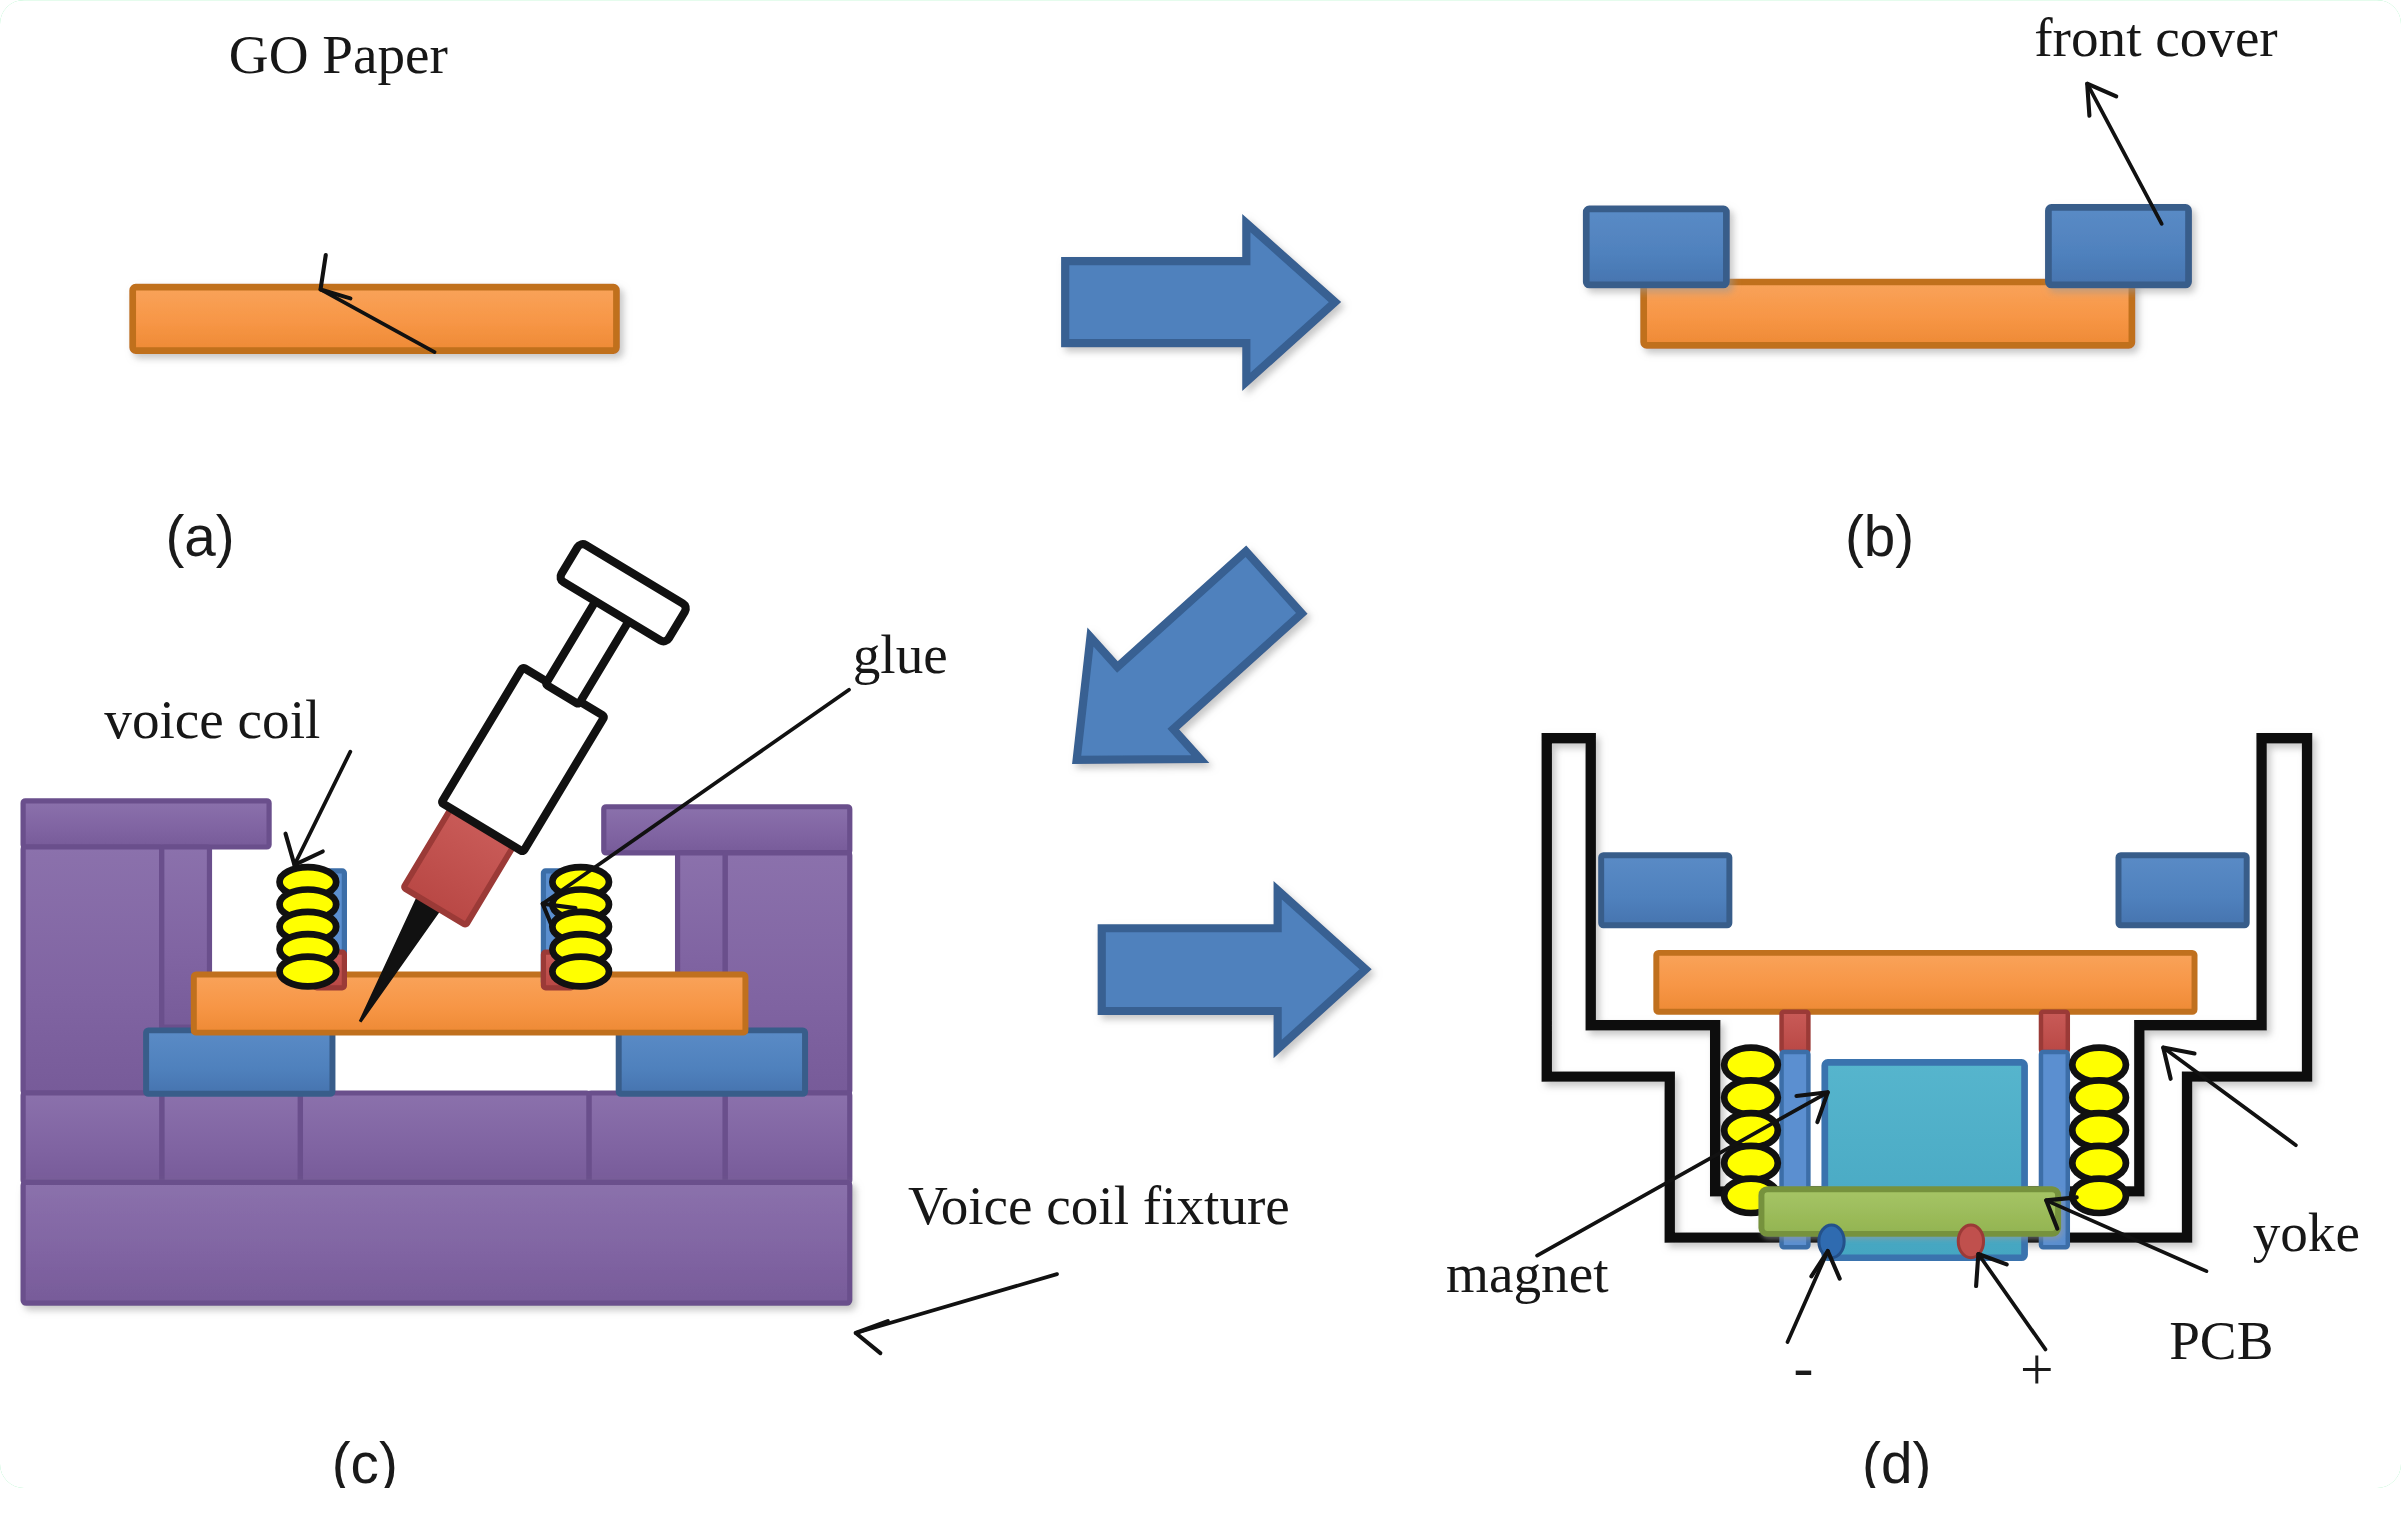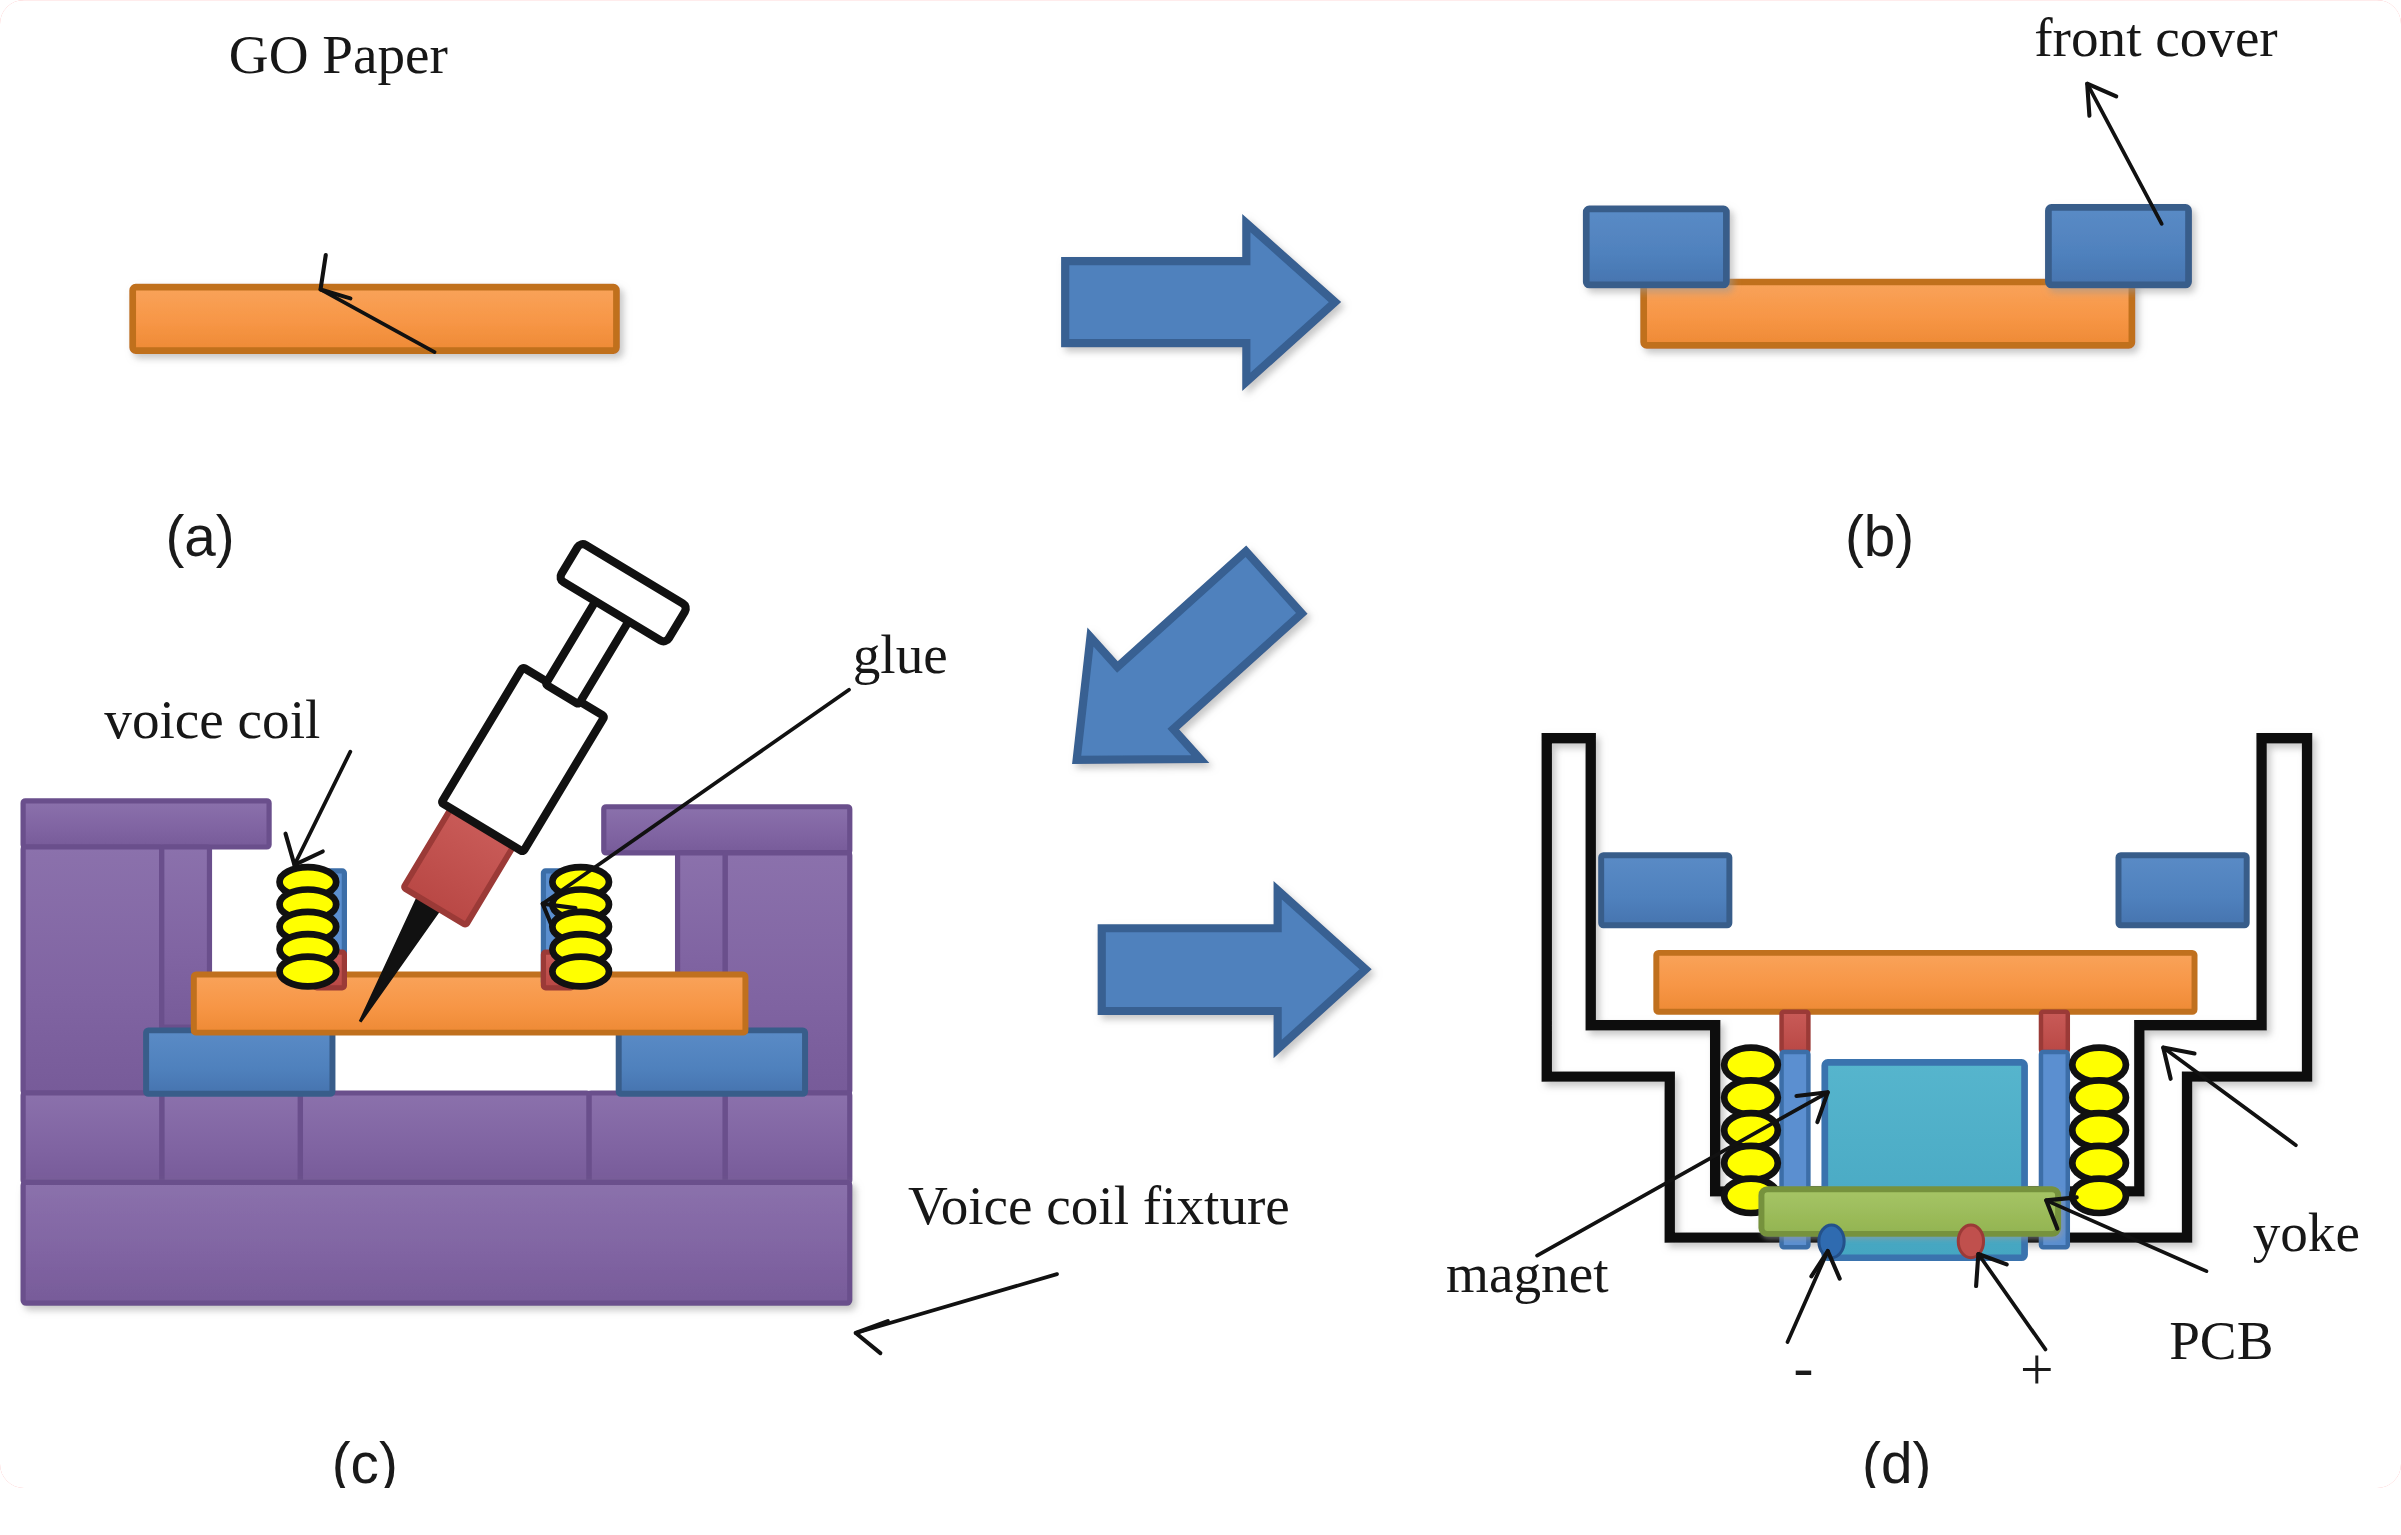--- a/index.html
+++ b/index.html
@@ -8,21 +8,21 @@
     padding: 0;
     background: #ffffff;
   }
   body {
     font-family: "Liberation Serif", "DejaVu Serif", serif;
   }
   #figure-root {
     position: relative;
     width: 2401px;
     height: 1488px;
-    background: #fca5a5;
+    background: #86efac;
     overflow: hidden;
     border-radius: 24px;
   }
   svg#diagram {
     display: block;
     width: 2401px;
     height: 1536px;
   }
   .lbl-serif {
     font-family: "Liberation Serif", "DejaVu Serif", serif;

